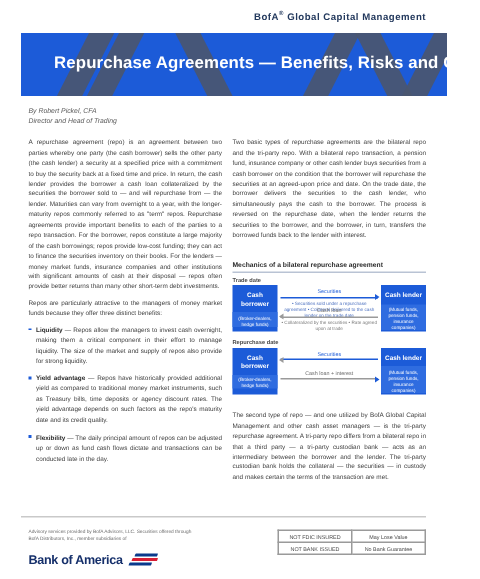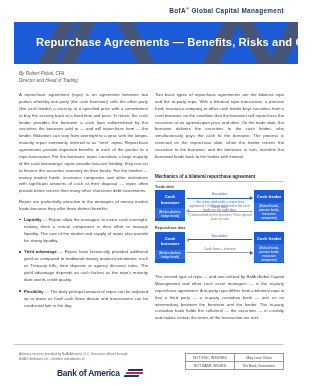--- a/index.html
+++ b/index.html
@@ -118,21 +118,21 @@
   .rule{
     position:absolute;left:14px;top:344px;width:270px;
     border-top:.5px solid #c9c9c9;
   }
   .disclaimer{
     position:absolute;left:19px;top:352px;width:110px;
     font-size:3.2px;line-height:1.5;color:#6a6a6a;
   }
   .logo{position:absolute;left:19px;top:368px;display:flex;align-items:center;}
   .logo-text{
-    font-size:8.4px;font-weight:bold;color:#16306b;letter-spacing:-.2px;margin-left:38px;
+    font-size:8.4px;font-weight:bold;color:#16306b;letter-spacing:-.2px;
   }
   .flag{margin-left:4px;position:relative;width:20px;height:9px;}
   .flag i{
     position:absolute;display:block;height:2.1px;border-radius:.4px;
     transform:skewX(-22deg);
   }
   .fl1{top:0;left:4px;width:15px;background:#0a3a8c;}
   .fl2{top:3px;left:2px;width:17px;background:#d81e34;}
   .fl3{top:6px;left:0px;width:15px;background:#0a3a8c;}
 

